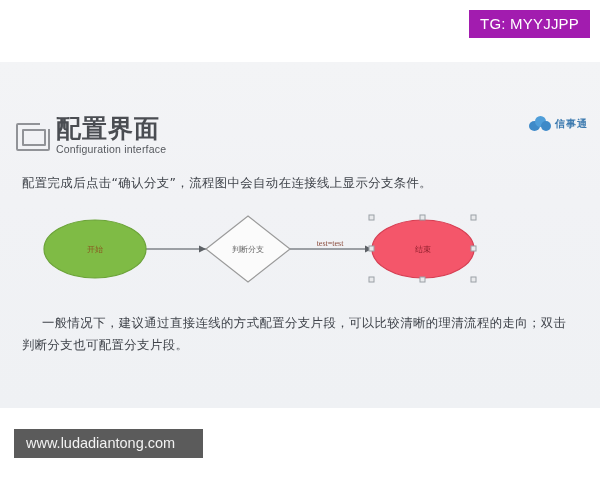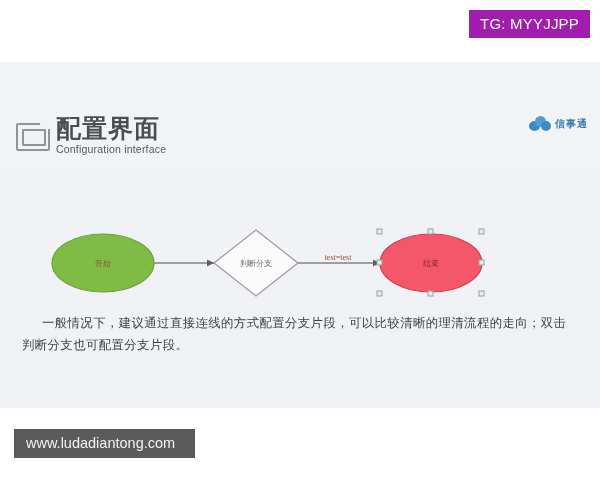--- a/index.html
+++ b/index.html
@@ -147,44 +147,43 @@
     top: 250px;
     width: 554px;
     text-indent: 20px;
     margin-left: 8px;
   }
 
   
   #flowchart {
     position: absolute;
     left: 0;
-    top: 150px;
+    top: 136px;
     width: 551px;
     height: 100px;
-    padding-left: 8px;
   }
   #flowchart svg { display: block; }
   .node-label {
     font-family: "DejaVu Sans", sans-serif;
     font-size: 8px;
   }
   .edge-label {
     font-family: "Liberation Serif", serif;
     font-size: 8px;
   }
 
   
   #site-watermark {
     position: absolute;
     left: 14px;
     bottom: 22px;
     background: #5b5b5b;
     color: #f2f2f2;
     font-size: 14.5px;
-    padding: 7px 20px 8px 12px;
+    padding: 7px 28px 8px 12px;
     line-height: 1;
     white-space: nowrap;
   }
 </style>
 </head>
 <body>
 
 <div id="tg-badge">TG: MYYJJPP</div>
 
 <div id="content-card">
@@ -203,20 +202,21 @@
 
   <div id="brand-logo">
     <div id="cloud-icon">
       <span class="lobe l1"></span>
       <span class="lobe l2"></span>
       <span class="lobe l3"></span>
     </div>
     <span id="brand-cn">信事通</span>
   </div>
 
+  <div id="paragraph-top" class="body-paragraph">配置完成后点击“确认分支”，流程图中会自动在连接线上显示分支条件。</div>
 
   <div id="flowchart">
     <svg width="600" height="100" viewBox="0 0 600 100" xmlns="http://www.w3.org/2000/svg">
 
       <g>
         <line x1="146" y1="51" x2="206" y2="51" stroke="#7f8389" stroke-width="1.6"></line>
         <path d="M206,51 L199,47.6 L199,54.4 Z" fill="#5d6166"></path>
       </g>
 
       <g>

